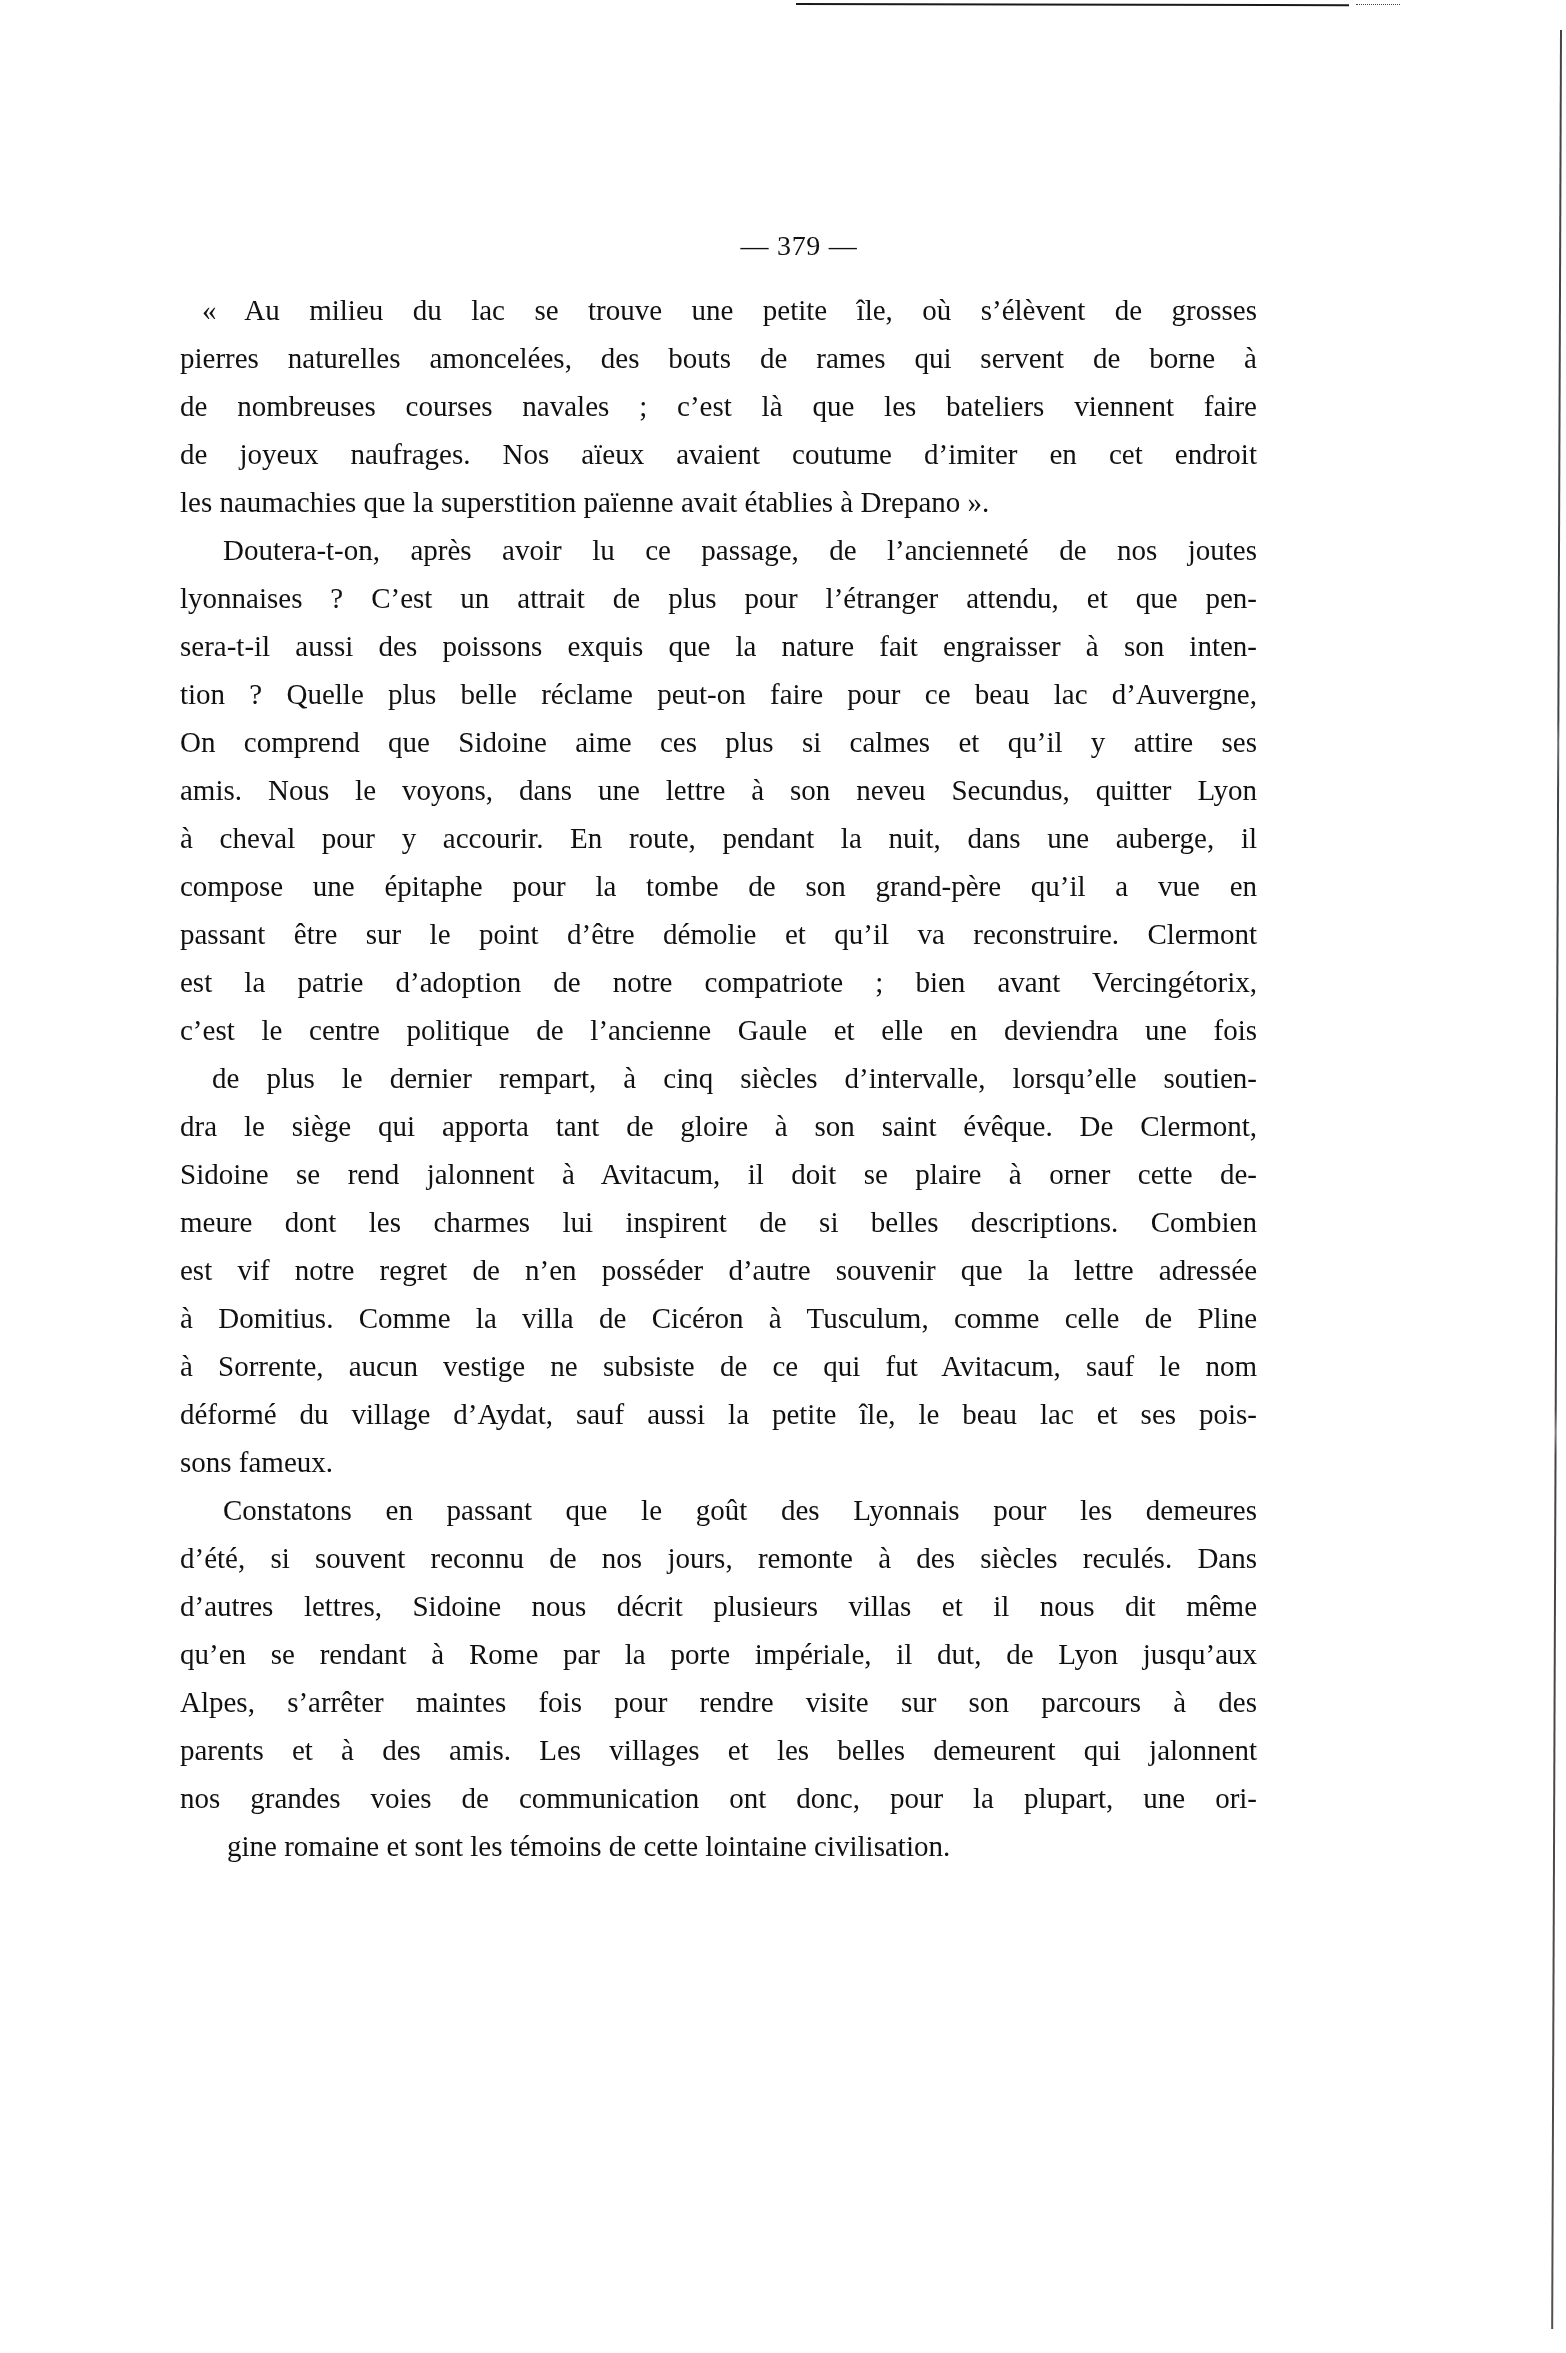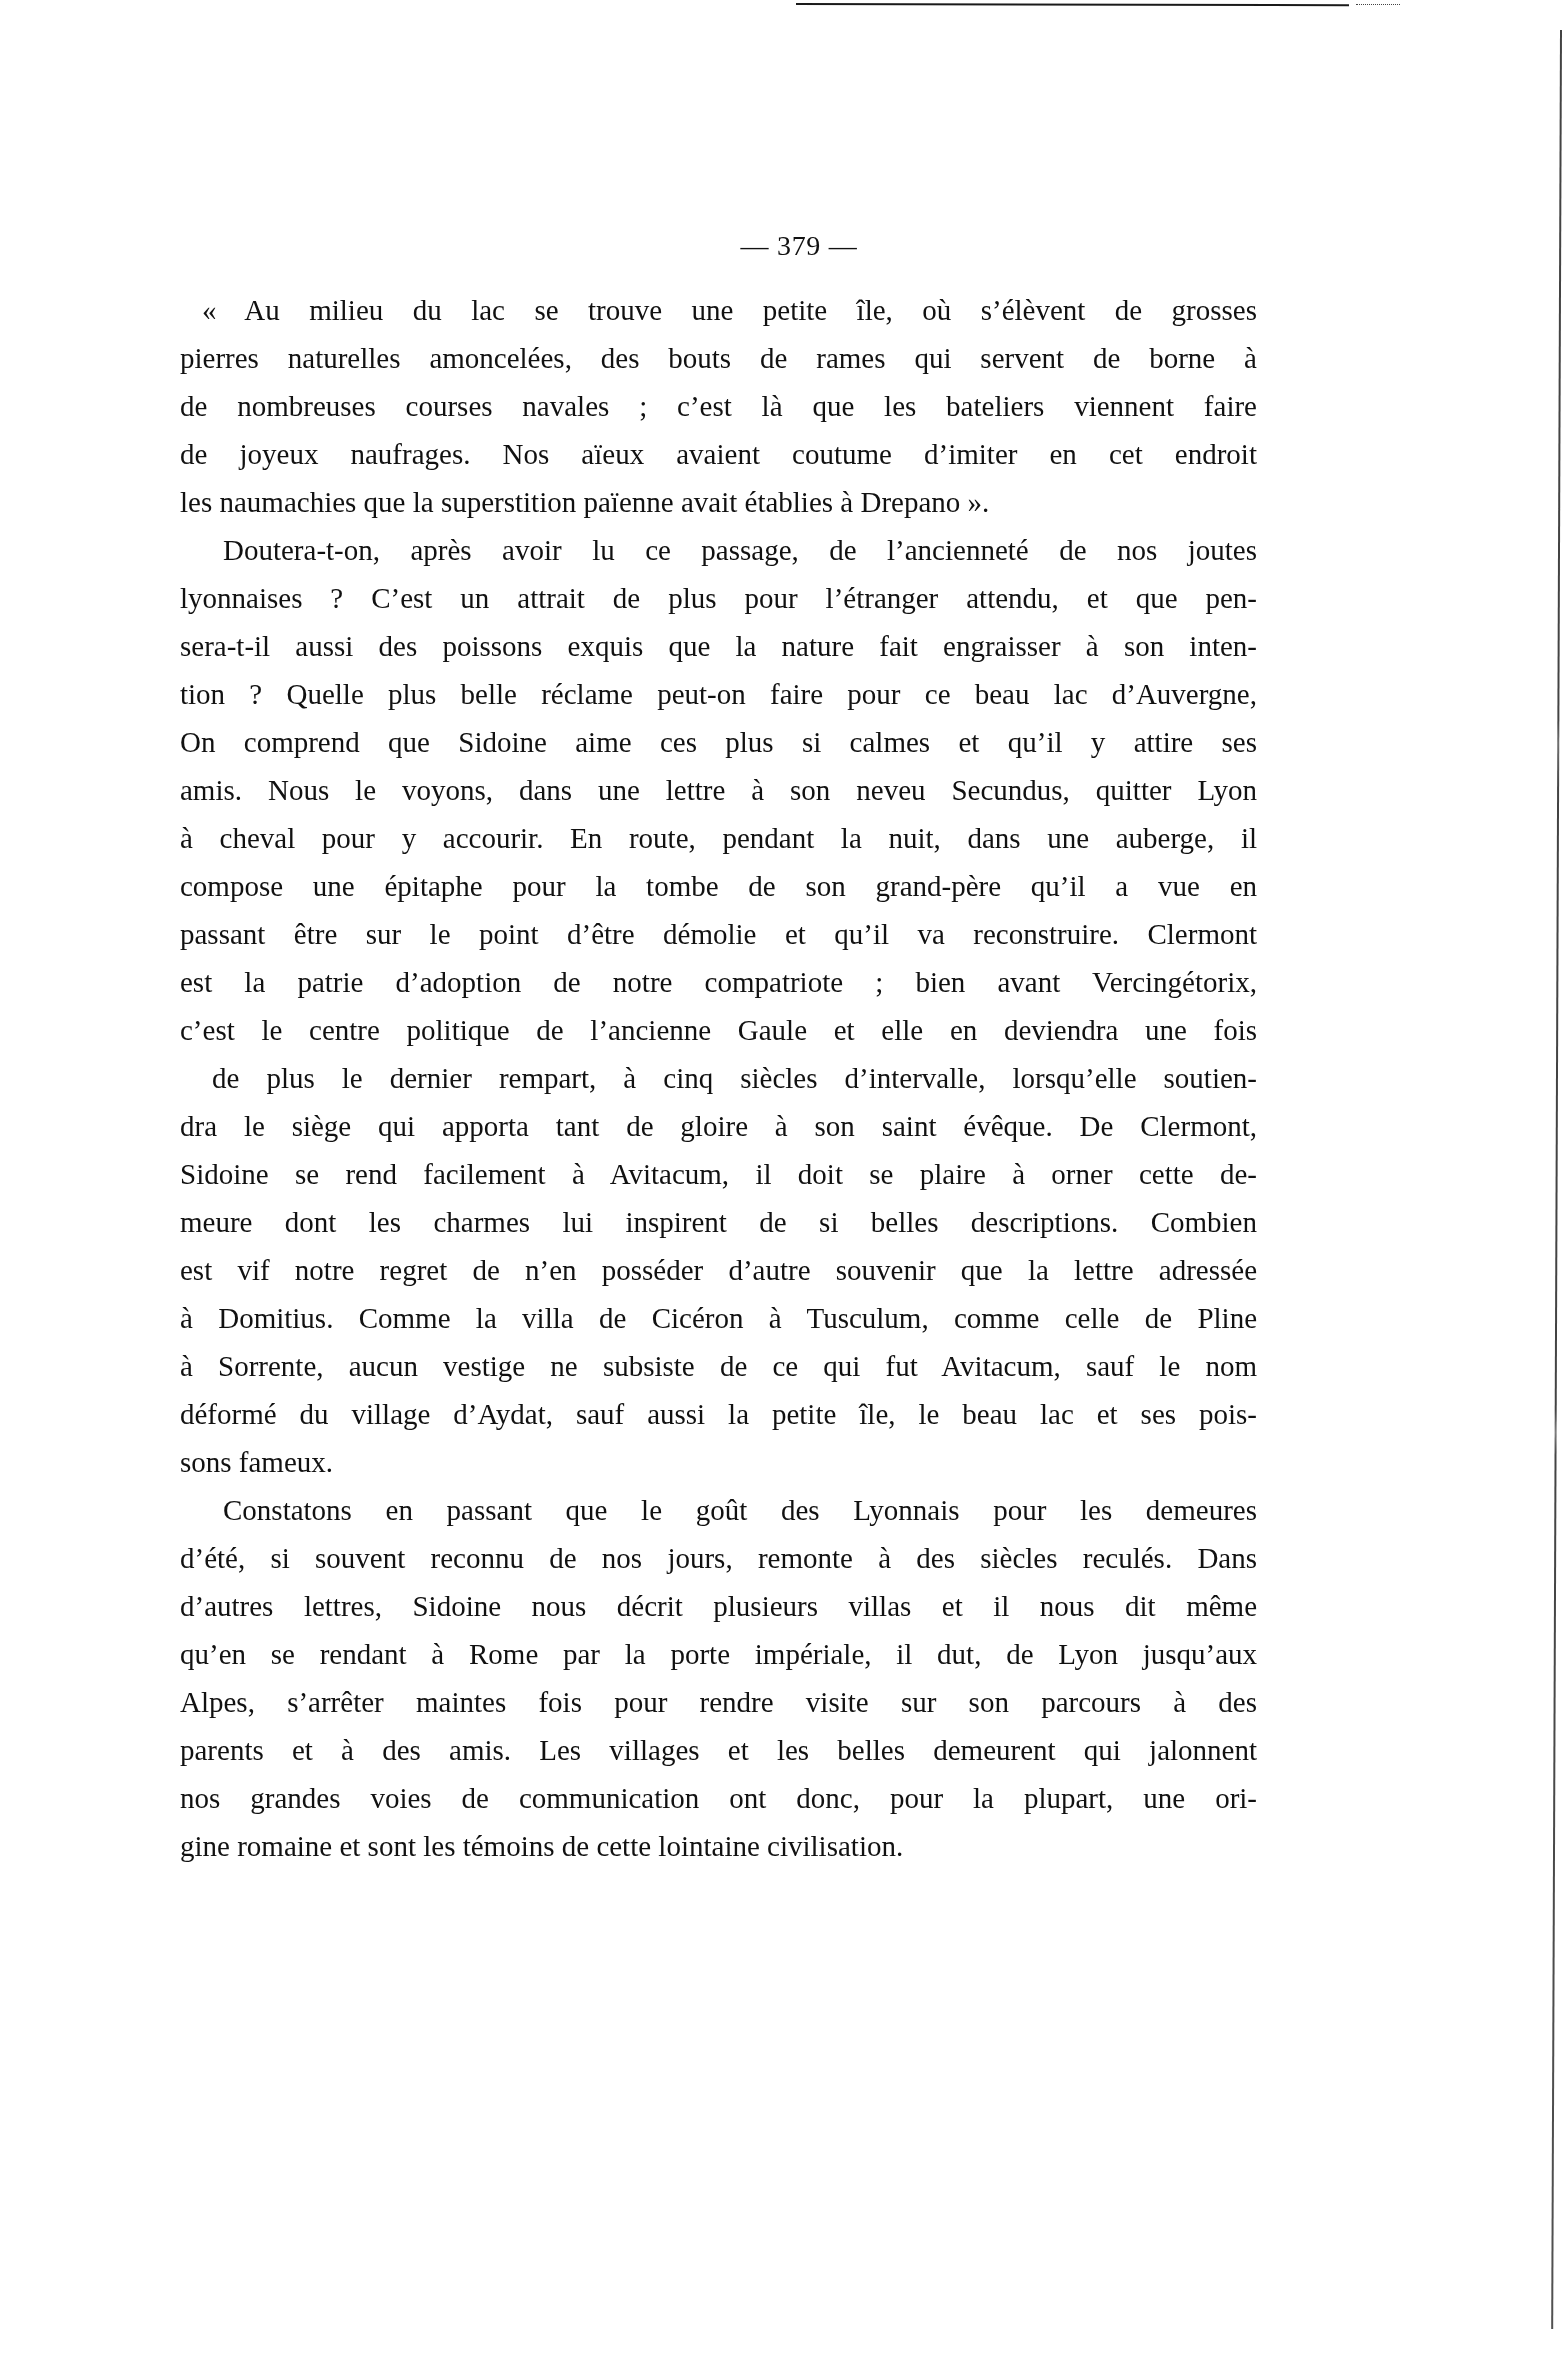--- a/index.html
+++ b/index.html
@@ -103,32 +103,32 @@
     <span class="line" style="white-space: normal; display: block; overflow: hidden; height: 48px;">tion ? Quelle plus belle réclame peut-on faire pour ce beau lac d’Auvergne,</span>
     <span class="line" style="white-space: normal; display: block; overflow: hidden; height: 48px;">On comprend que Sidoine aime ces plus si calmes et qu’il y attire ses</span>
     <span class="line" style="white-space: normal; display: block; overflow: hidden; height: 48px;">amis. Nous le voyons, dans une lettre à son neveu Secundus, quitter Lyon</span>
     <span class="line" style="white-space: normal; display: block; overflow: hidden; height: 48px;">à cheval pour y accourir. En route, pendant la nuit, dans une auberge, il</span>
     <span class="line" style="white-space: normal; display: block; overflow: hidden; height: 48px;">compose une épitaphe pour la tombe de son grand-père qu’il a vue en</span>
     <span class="line" style="white-space: normal; display: block; overflow: hidden; height: 48px;">passant être sur le point d’être démolie et qu’il va reconstruire. Clermont</span>
     <span class="line" style="white-space: normal; display: block; overflow: hidden; height: 48px;">est la patrie d’adoption de notre compatriote ; bien avant Vercingétorix,</span>
     <span class="line" style="white-space: normal; display: block; overflow: hidden; height: 48px;">c’est le centre politique de l’ancienne Gaule et elle en deviendra une fois</span>
     <span class="line" style="white-space: normal; display: block; overflow: hidden; height: 48px; margin-left: 32px;">de plus le dernier rempart, à cinq siècles d’intervalle, lorsqu’elle soutien-</span>
     <span class="line" style="white-space: normal; display: block; overflow: hidden; height: 48px;">dra le siège qui apporta tant de gloire à son saint évêque. De Clermont,</span>
-    <span class="line" style="white-space: normal; display: block; overflow: hidden; height: 48px;">Sidoine se rend facilement à Avitacum, il doit se plaire à orner cette de-</span>
+    <span class="line" style="white-space: normal; display: block; overflow: hidden; height: 48px;">Sidoine se rend jalonnent à Avitacum, il doit se plaire à orner cette de-</span>
     <span class="line" style="white-space: normal; display: block; overflow: hidden; height: 48px;">meure dont les charmes lui inspirent de si belles descriptions. Combien</span>
     <span class="line" style="white-space: normal; display: block; overflow: hidden; height: 48px;">est vif notre regret de n’en posséder d’autre souvenir que la lettre adressée</span>
     <span class="line" style="white-space: normal; display: block; overflow: hidden; height: 48px;">à Domitius. Comme la villa de Cicéron à Tusculum, comme celle de Pline</span>
     <span class="line" style="white-space: normal; display: block; overflow: hidden; height: 48px;">à Sorrente, aucun vestige ne subsiste de ce qui fut Avitacum, sauf le nom</span>
     <span class="line" style="white-space: normal; display: block; overflow: hidden; height: 48px;">déformé du village d’Aydat, sauf aussi la petite île, le beau lac et ses pois-</span>
     <span class="line last" style="white-space: normal; display: block; overflow: hidden; height: 48px;">sons fameux.</span>
   </p>
   <p>
     <span class="line ind-2" style="white-space: normal; display: block; overflow: hidden; height: 48px;">Constatons en passant que le goût des Lyonnais pour les demeures</span>
     <span class="line" style="white-space: normal; display: block; overflow: hidden; height: 48px;">d’été, si souvent reconnu de nos jours, remonte à des siècles reculés. Dans</span>
     <span class="line" style="white-space: normal; display: block; overflow: hidden; height: 48px;">d’autres lettres, Sidoine nous décrit plusieurs villas et il nous dit même</span>
     <span class="line" style="white-space: normal; display: block; overflow: hidden; height: 48px;">qu’en se rendant à Rome par la porte impériale, il dut, de Lyon jusqu’aux</span>
     <span class="line" style="white-space: normal; display: block; overflow: hidden; height: 48px;">Alpes, s’arrêter maintes fois pour rendre visite sur son parcours à des</span>
     <span class="line" style="white-space: normal; display: block; overflow: hidden; height: 48px;">parents et à des amis. Les villages et les belles demeurent qui jalonnent</span>
     <span class="line" style="white-space: normal; display: block; overflow: hidden; height: 48px;">nos grandes voies de communication ont donc, pour la plupart, une ori-</span>
-    <span class="line last" style="white-space: normal; display: block; overflow: hidden; height: 48px;">gine romaine et sont les témoins de cette lointaine civilisation.</span>
+    <span class="line last" style="white-space: normal; display: block; overflow: hidden; height: 48px; margin-left: 47px;">gine romaine et sont les témoins de cette lointaine civilisation.</span>
   </p>
 </div>
 
 
 </body></html>

